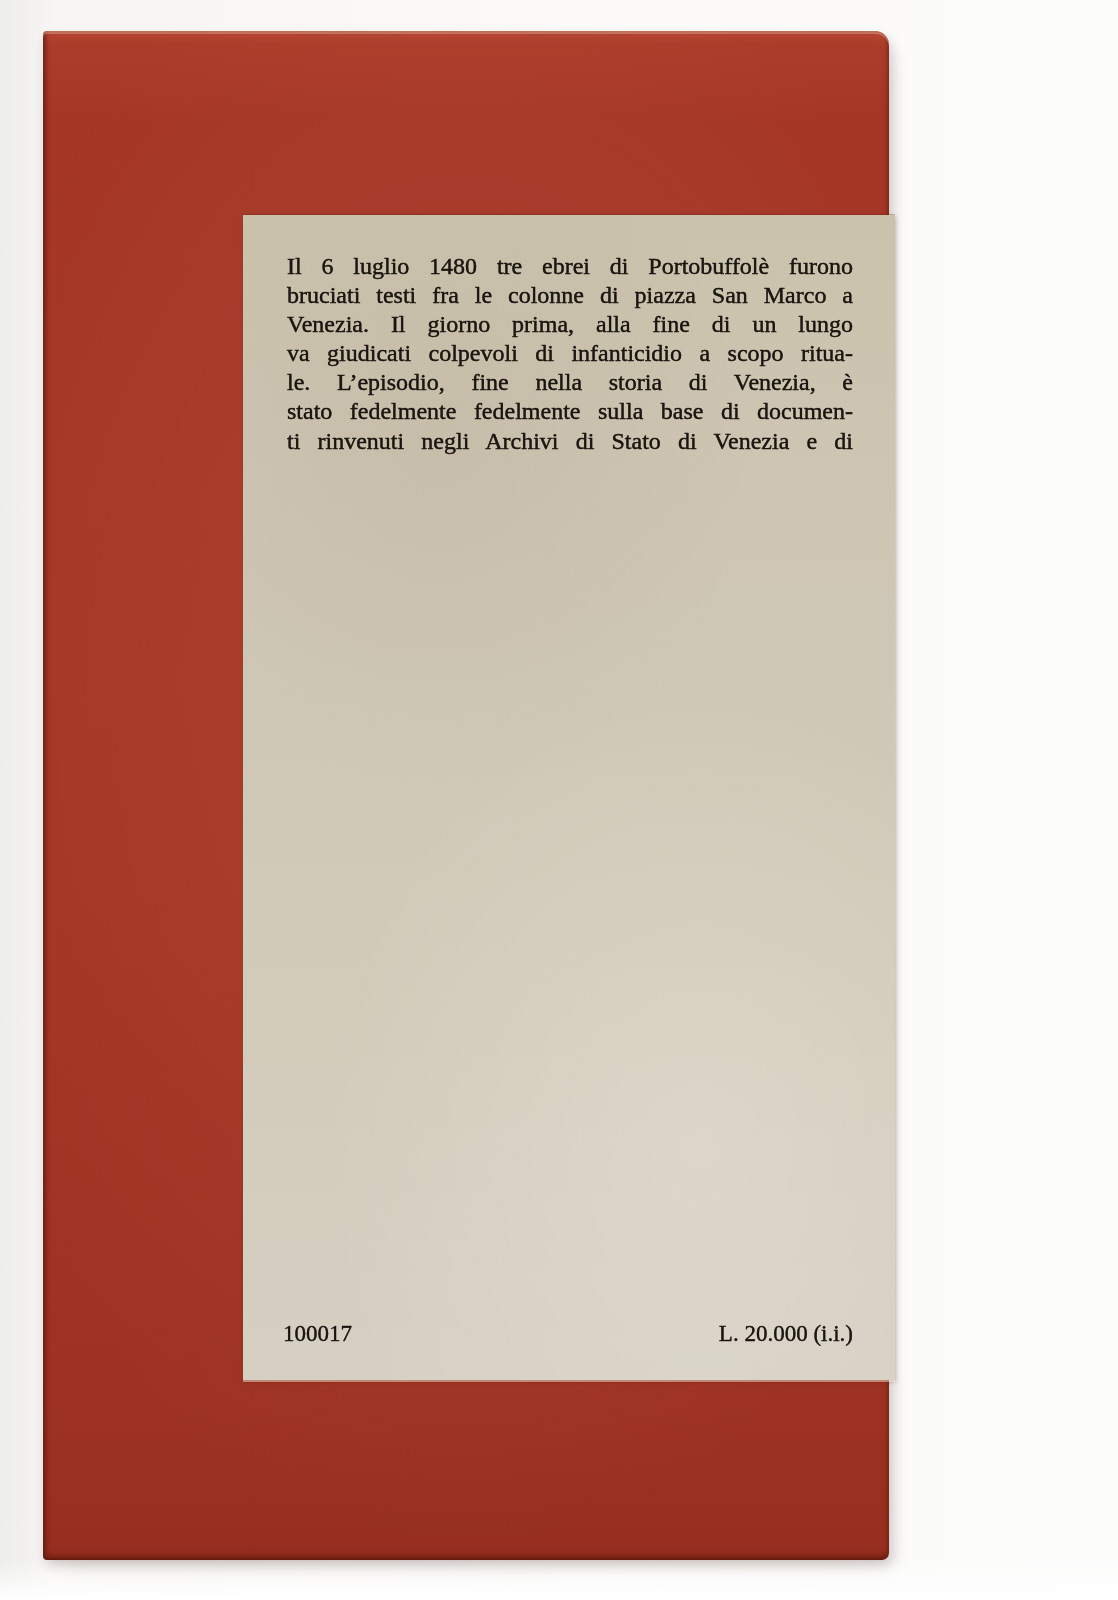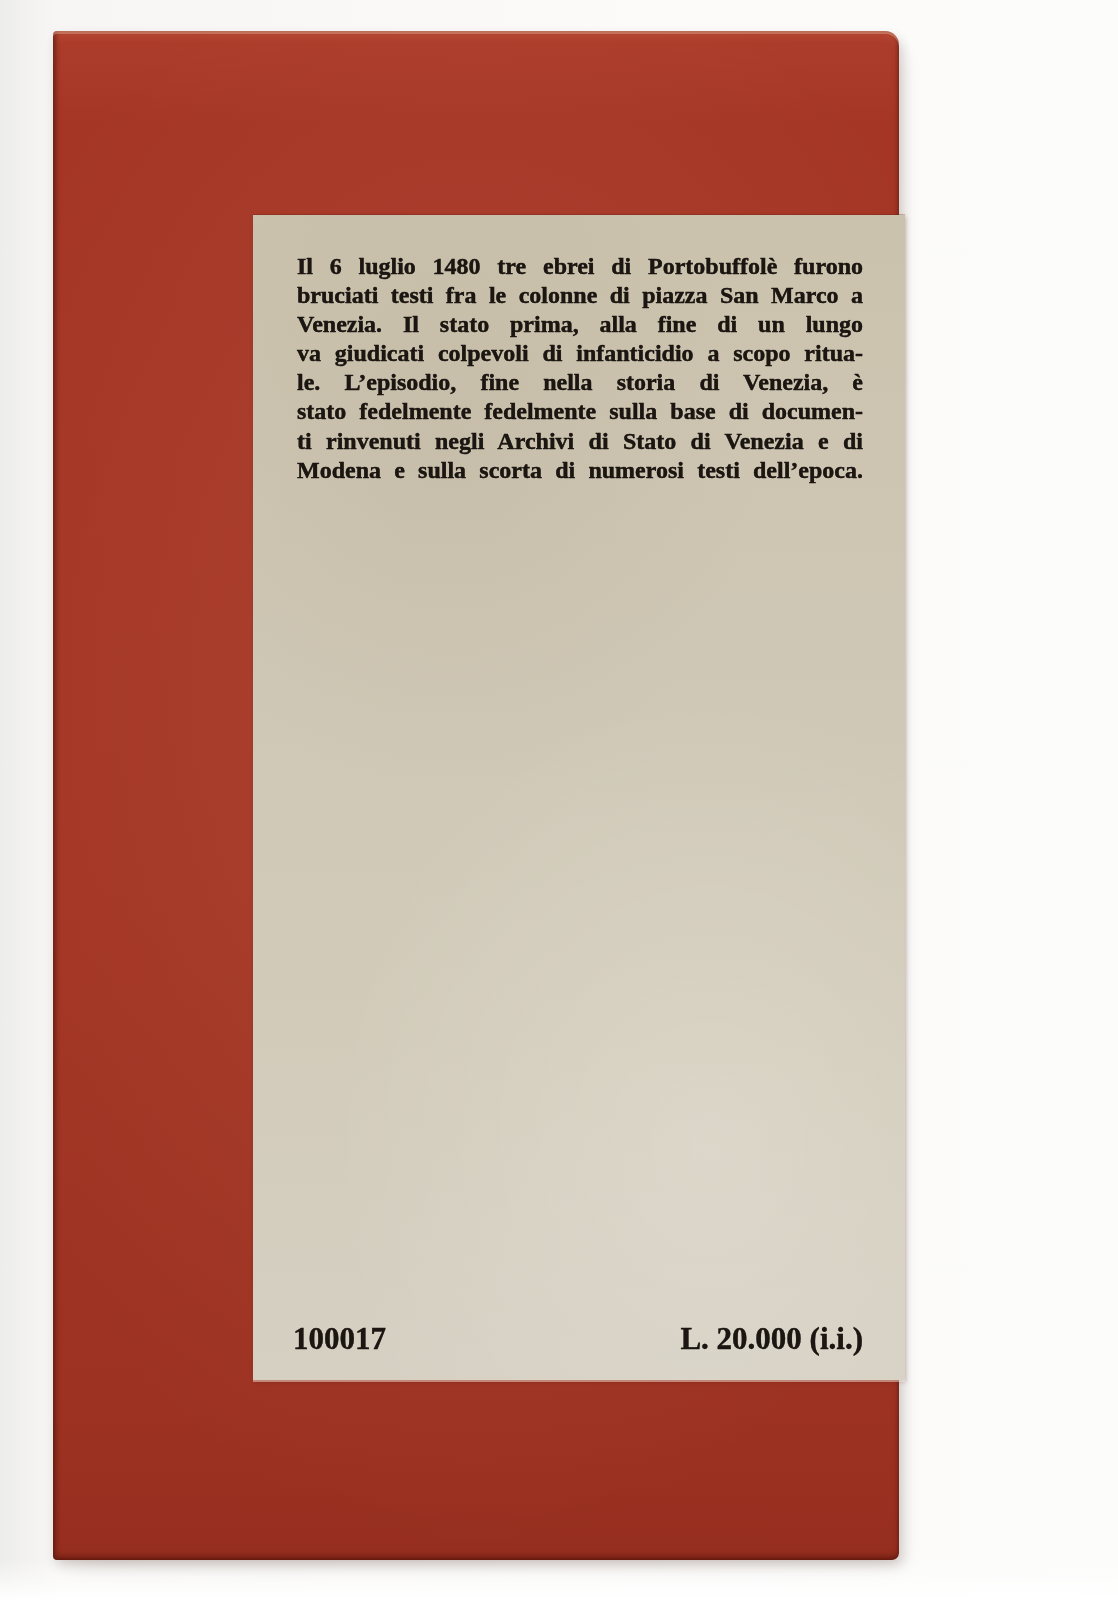--- a/index.html
+++ b/index.html
@@ -21,37 +21,36 @@
     
     content: "";
     position: absolute;
     left: 0; right: 0; bottom: 0;
     height: 40px;
     background: linear-gradient(180deg, rgba(255,255,255,0), #ffffff);
     pointer-events: none;
   }
   .book {
     position: absolute;
-    left: 53px;
+    left: 43px;
     top: 31px;
     width: 846px;
     height: 1529px;
     background:
       radial-gradient(120% 100% at 50% 45%, rgba(255,190,160,0.10) 0%, rgba(0,0,0,0) 55%),
       linear-gradient(180deg, #ad3d2b 0%, #a53626 6%, #a33524 55%, #9d3222 90%, #962e1f 100%);
     border-radius: 4px 14px 7px 4px;
     box-shadow:
       inset 0 3px 0 rgba(255,210,180,0.35),
       inset 0 6px 8px rgba(255,160,120,0.12),
       inset 3px 0 4px rgba(55,10,5,0.45),
       inset -2px 0 3px rgba(70,15,8,0.30),
       inset 0 -4px 6px rgba(60,12,6,0.40),
       3px 6px 12px rgba(60,30,20,0.18),
       10px 14px 24px -10px rgba(60,30,20,0.12);
-    font-weight: bold;
   }
   .panel {
     position: absolute;
     left: 200px;
     top: 184px;
     width: 652px;
     height: 1165px;
     background:
       radial-gradient(80% 50% at 30% 20%, rgba(120,105,80,0.08) 0%, rgba(0,0,0,0) 60%),
       radial-gradient(90% 60% at 70% 80%, rgba(255,255,250,0.20) 0%, rgba(0,0,0,0) 65%),
@@ -79,40 +78,39 @@
   }
   .panel-footer {
     position: absolute;
     left: 40px;
     right: 42px;
     top: 1106px;
     display: flex;
     justify-content: space-between;
     align-items: baseline;
     color: #1b1611;
-    font-size: 31px;
+    font-size: 23px;
     -webkit-text-stroke: 0.3px #1b1611;
     text-shadow: 0 0 0.4px rgba(27,22,17,0.5);
   }
 </style>
 </head>
 <body>
 
 <div class="photo">
   <div class="book">
     <div class="panel">
       <div class="blurb">
         <div class="line">Il 6 luglio 1480 tre ebrei di Portobuffolè furono</div>
         <div class="line">bruciati testi fra le colonne di piazza San Marco a</div>
-        <div class="line">Venezia. Il stato prima, alla fine di un lungo</div>
+        <div class="line">Venezia. Il giorno prima, alla fine di un lungo</div>
         <div class="line">va giudicati colpevoli di infanticidio a scopo ritua-</div>
         <div class="line">le. L’episodio, fine nella storia di Venezia, è</div>
         <div class="line">stato fedelmente fedelmente sulla base di documen-</div>
         <div class="line">ti rinvenuti negli Archivi di Stato di Venezia e di</div>
-        <div class="line">Modena e sulla scorta di numerosi testi dell’epoca.</div>
       </div>
       <div class="panel-footer">
         <span>100017</span>
         <span>L. 20.000 (i.i.)</span>
       </div>
     </div>
   </div>
 </div>
 
 </body></html>

